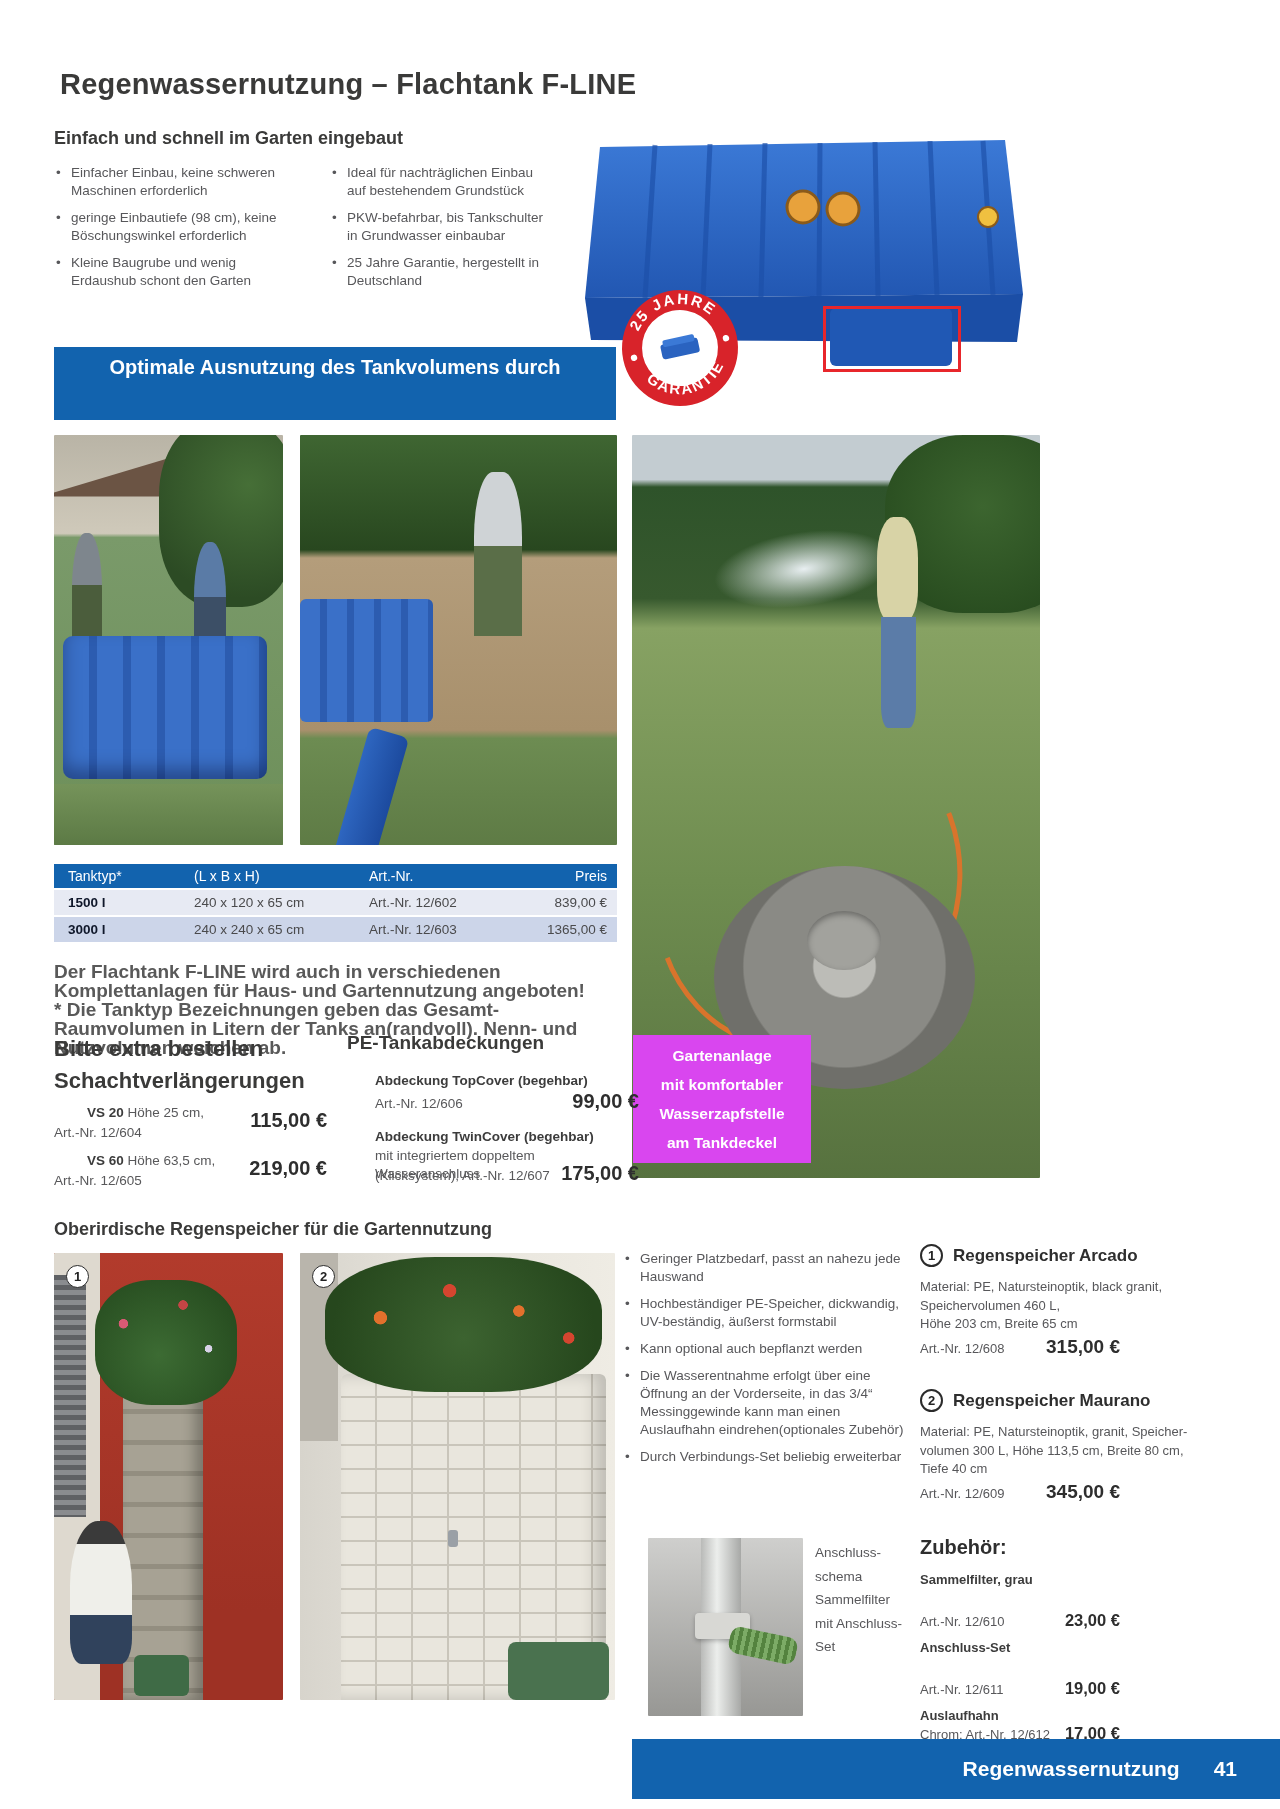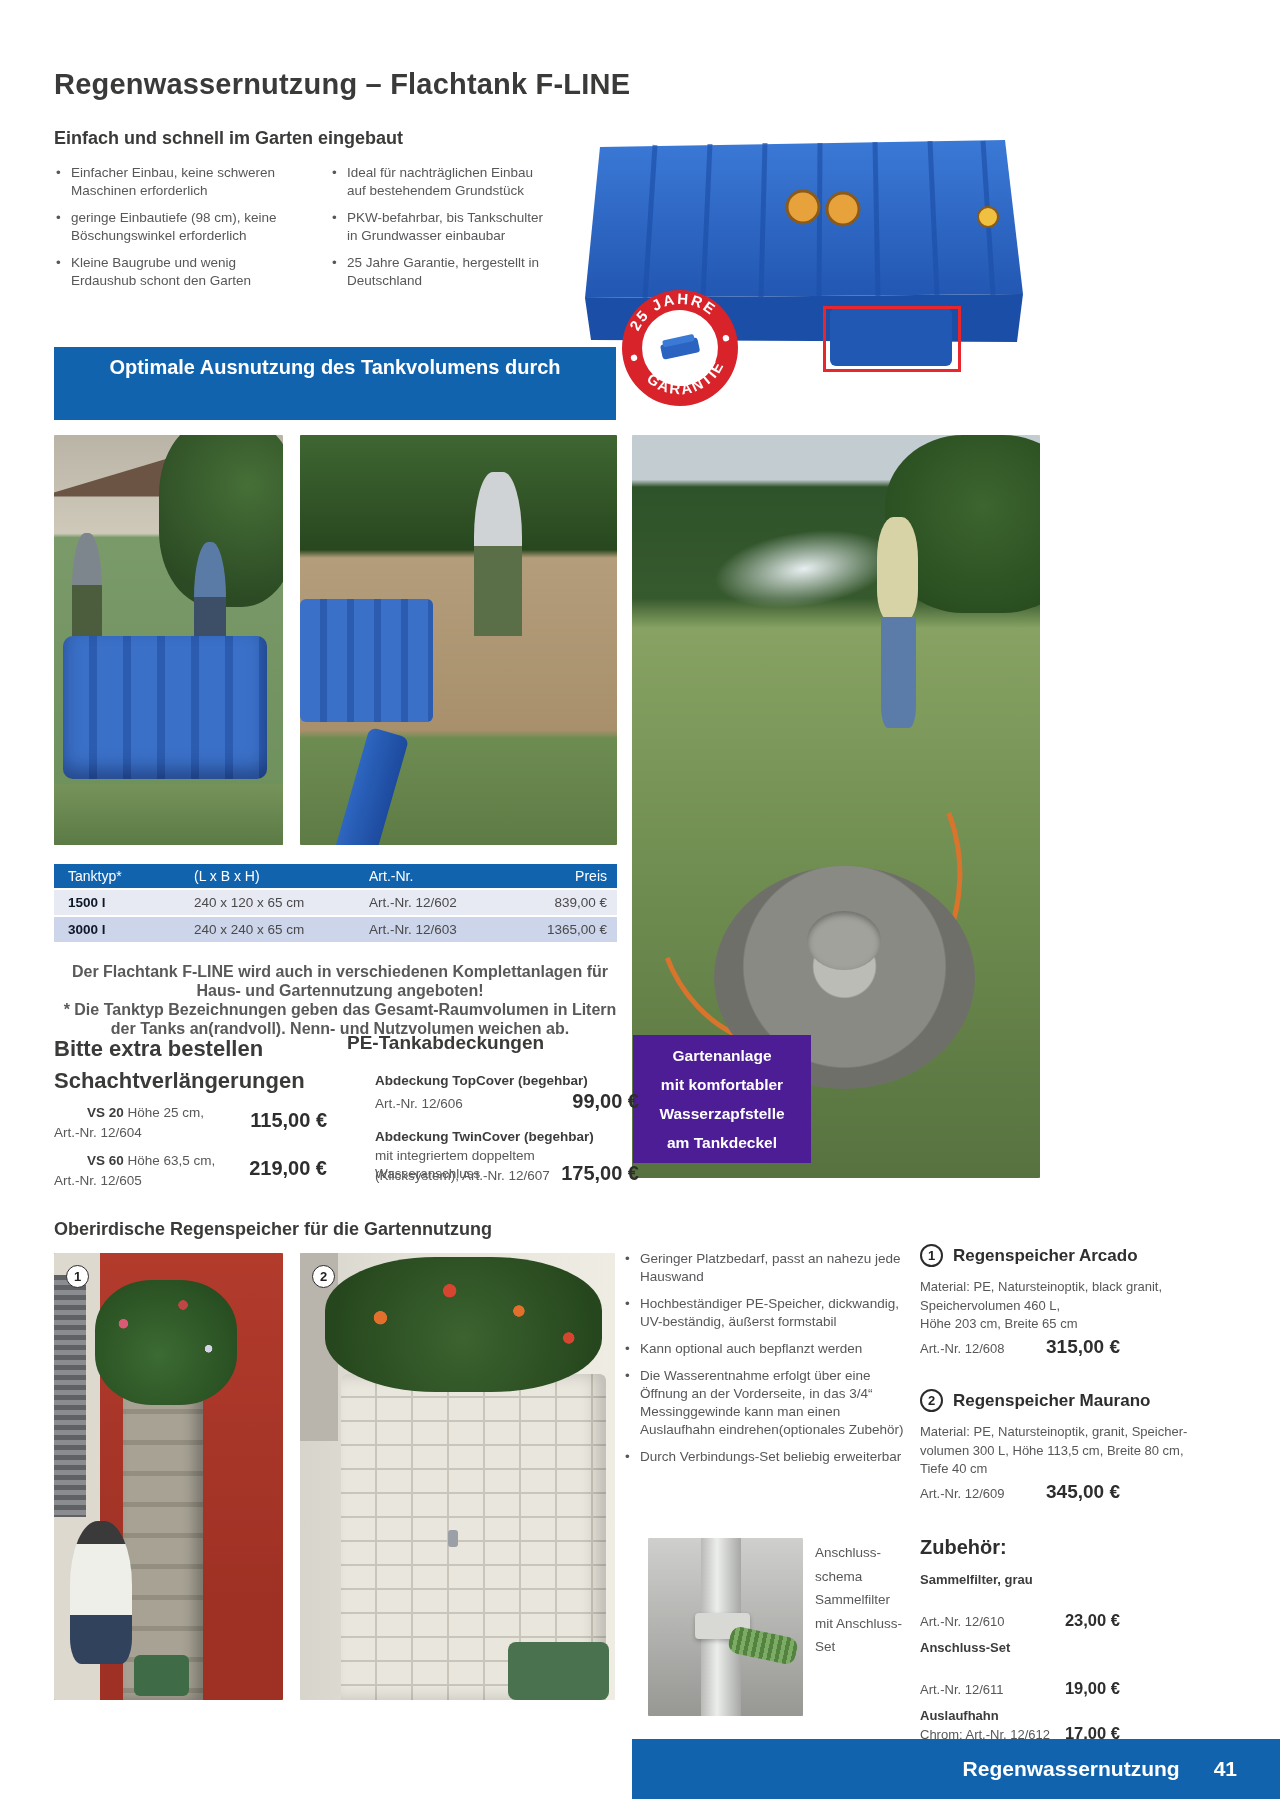--- a/index.html
+++ b/index.html
@@ -1,19 +1,19 @@
 <!DOCTYPE html>
 <html><head>
 <meta charset="utf-8">
 <style>
   html,body{margin:0;padding:0;background:#ffffff;}
   .page{position:relative;width:1280px;height:1809px;background:#fff;overflow:hidden;
         font-family:"Liberation Sans", sans-serif;color:#3a3a39;}
   
-  .title{position:absolute;left:54px;top:68px;font-size:29px;font-weight:700;color:#3a3a39;letter-spacing:.2px;}
+  .title{position:absolute;left:60px;top:68px;font-size:29px;font-weight:700;color:#3a3a39;letter-spacing:.2px;}
   .intro-h{position:absolute;left:54px;top:128px;font-size:18px;font-weight:700;color:#3a3a39;}
   
   ul.bullets{position:absolute;margin:0;padding:0;list-style:none;font-size:13.5px;color:#57575a;line-height:18px;}
   ul.bullets li{position:relative;padding-left:17px;margin-bottom:9px;}
   ul.bullets li:before{content:"\2022";position:absolute;left:2px;top:0;color:#57575a;}
   .bul-l{left:54px;top:164px;width:248px;}
   .bul-r{left:330px;top:164px;width:225px;}
   
   .banner{position:absolute;left:54px;top:347px;width:562px;height:73px;background:#1263ae;
           color:#fff;font-size:20px;font-weight:700;text-align:center;line-height:33px;padding-top:4px;box-sizing:border-box;}
@@ -40,33 +40,33 @@
   .p2-pipe{left:16%;bottom:-4%;width:13%;height:32%;background:linear-gradient(90deg,#2e66c0,#1c4a9e);transform:rotate(16deg);border-radius:8px;}
   .p3{left:632px;top:435px;width:408px;height:743px;background:linear-gradient(#c3ccd1 0%,#c3ccd1 6%,#2e532a 7%,#37592e 22%,#87a263 26%,#6f8d50 60%,#57723f 100%);}
   .p3-tree{right:-10%;top:0;width:48%;height:24%;background:radial-gradient(circle at 50% 40%,#3c652f,#284c1f 80%);border-radius:40%;}
   .p3-spray{left:20%;top:13%;width:44%;height:10%;background:radial-gradient(closest-side,rgba(242,247,252,.95),rgba(242,247,252,0));transform:rotate(-8deg);}
   .p3-woman-top{left:60%;top:11%;width:10%;height:14%;background:#d8d3a6;border-radius:40% 40% 30% 30%;}
   .p3-woman-jeans{left:61%;top:24.5%;width:8.5%;height:15%;background:#5b7ca8;border-radius:0 0 20% 20%;}
   .p3-hose{left:6%;top:38%;width:72%;height:44%;border:5px solid #d9742c;border-radius:50%;border-top-color:transparent;border-left-color:transparent;transform:rotate(22deg);}
   .p3-lid{left:20%;top:58%;width:64%;height:30%;background:radial-gradient(circle at 50% 45%,#bcbcb7 0 17%,#8a8a85 18% 56%,#6f6f6a 57% 100%);border-radius:50%;}
   .p3-lidcap{left:43%;top:64%;width:18%;height:8%;background:#a2a29d;border-radius:50%;box-shadow:inset 0 3px 6px rgba(0,0,0,.35);}
   
-  .garden-box{position:absolute;left:633px;top:1035px;width:178px;height:128px;background:#4c1d95;
+  .garden-box{position:absolute;left:633px;top:1035px;width:178px;height:128px;background:#d946ef;
               color:#fff;font-weight:700;font-size:15.5px;text-align:center;line-height:29px;padding-top:6px;box-sizing:border-box;}
   
   table.tanks{position:absolute;left:54px;top:862px;width:563px;border-collapse:separate;border-spacing:0 2px;font-size:13.5px;}
   table.tanks th{background:#1263ae;color:#fff;font-weight:400;font-size:14px;text-align:left;height:24px;padding:0 0 0 14px;}
   table.tanks td{height:25px;padding:0 0 0 14px;color:#4a4a4c;}
   table.tanks tr.r1 td{background:#e7eaf3;}
   table.tanks tr.r2 td{background:#ccd5e9;}
   table.tanks td.c1{font-weight:700;color:#0f172a;}
   table.tanks td.c4, table.tanks th.c4{text-align:right;padding-right:10px;}
   col.w1{width:126px;}col.w2{width:175px;}col.w3{width:165px;}col.w4{width:97px;}
   
-  .notes{position:absolute;left:54px;top:962px;width:572px;font-size:16px;font-weight:700;color:#595959;line-height:19px;text-align:center;}
+  .notes{position:absolute;left:54px;top:962px;width:572px;font-size:19px;font-weight:700;color:#595959;line-height:19px;}
   
   .extra-h1{position:absolute;left:54px;top:1036px;font-size:22px;font-weight:700;}
   .extra-h2{position:absolute;left:54px;top:1068px;font-size:22px;font-weight:700;}
   .vs-item{position:absolute;left:54px;width:273px;font-size:13.5px;color:#58585a;line-height:20px;}
   .vs1{top:1103px;}.vs2{top:1151px;}
   .vs-item b{color:#3c3c3c;margin-left:33px;}
   .vs-price{position:absolute;right:0;top:7px;font-size:20px;font-weight:700;color:#2e2e2e;}
   
   .cov-h{position:absolute;left:347px;top:1032px;font-size:19px;font-weight:700;}
   .cov{position:absolute;left:347px;width:264px;font-size:13.5px;color:#58585a;line-height:18px;margin-left:28px;}

